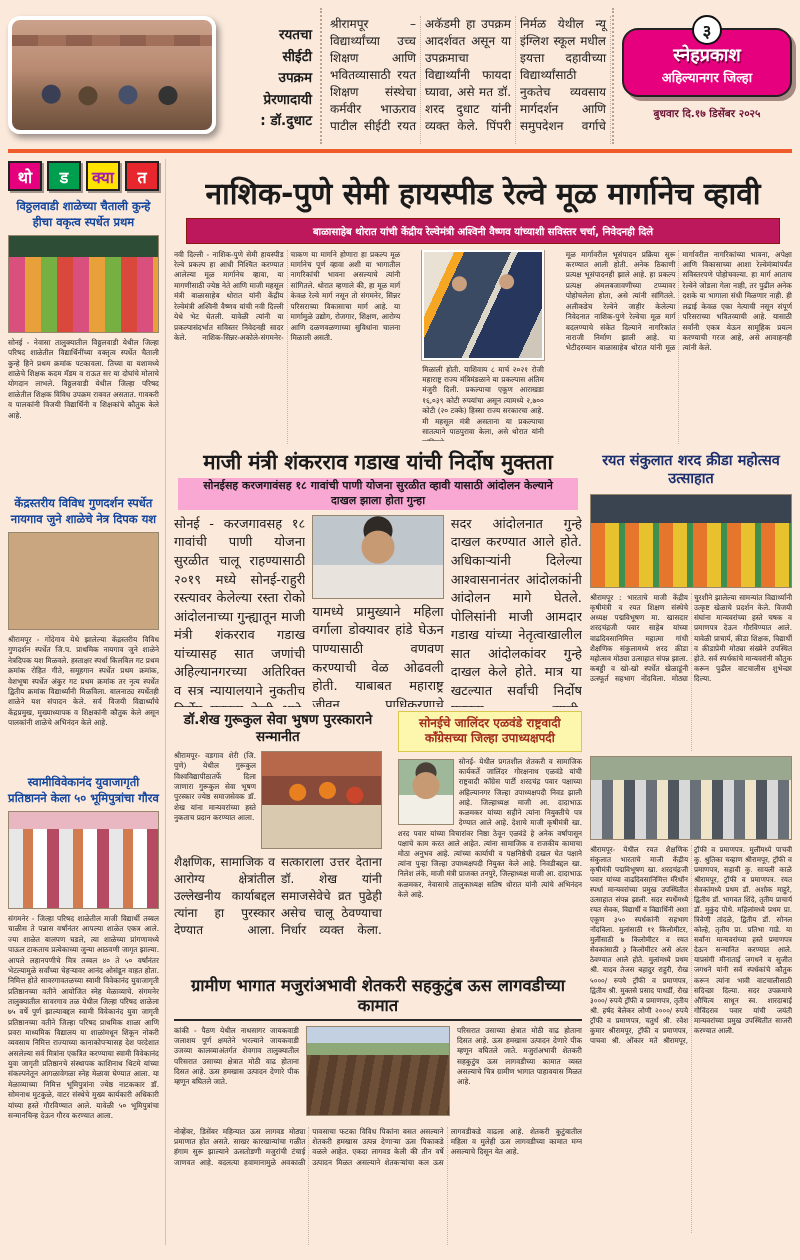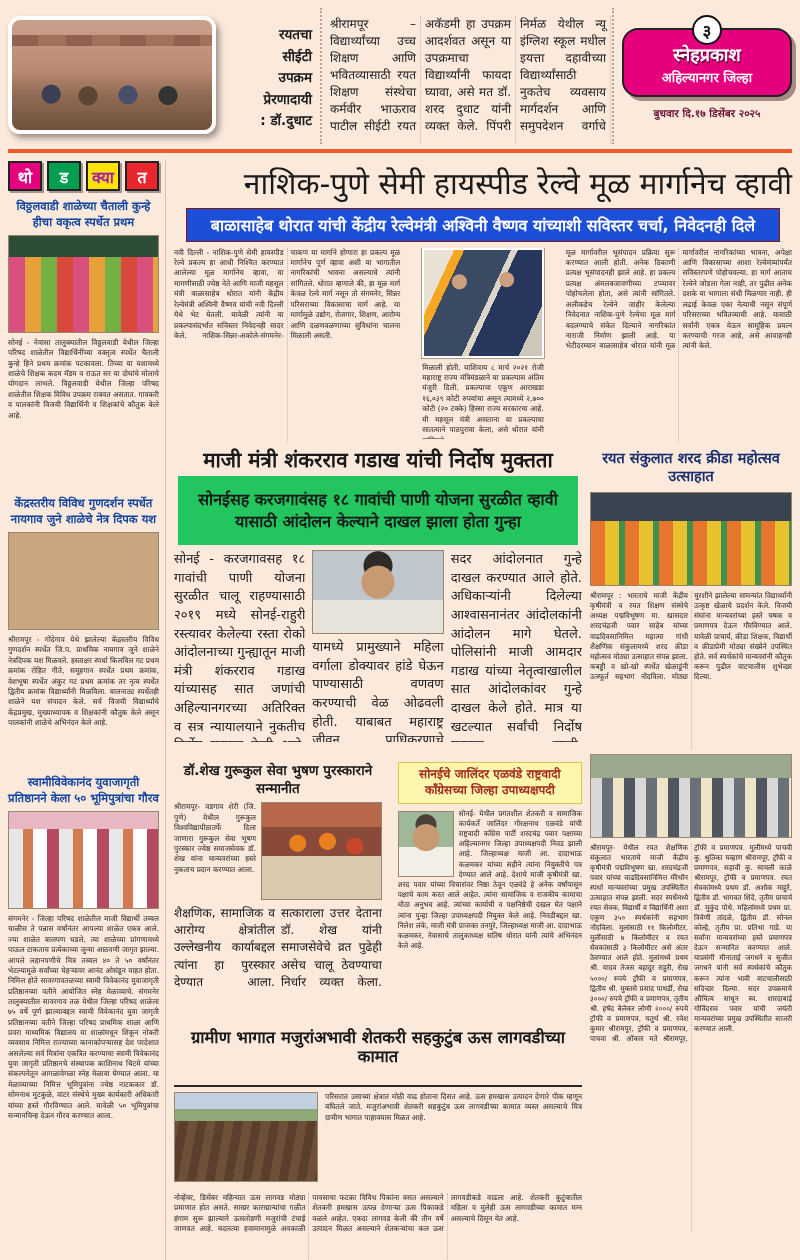--- a/index.html
+++ b/index.html
@@ -49,55 +49,55 @@
     linear-gradient(180deg,#cfd8c8 0 35%,transparent 35%),
     repeating-linear-gradient(90deg,#e8e2d6 0 12px,#b7c4d6 12px 24px,#c98f6a 24px 36px,#e0d2b8 36px 48px),
     linear-gradient(180deg,#caa japanese 0,#b08a66 100%);background-color:#c9a67f;}
   .ph-felicit{background:
     linear-gradient(180deg,#e8b7c2 0 18%,transparent 18%),
     repeating-linear-gradient(90deg,#e7e7e7 0 14px,#d27b4e 14px 24px,#fff 24px 38px,#b54a62 38px 50px),
     #d8b79a;}
   .brief-body{font-size:7.3px;text-align:justify;line-height:1.42;margin-top:5px;color:#222;overflow:hidden;}
   .bb-1{height:150px;} .bb-2{height:132px;} .bb-3{height:330px;}
   
-  .lead-h{font-size:30px;font-weight:normal;text-align:right;line-height:1.12;margin-top:8px;}
-  .lead-banner{background:#1d4ed8;color:#fff;font-weight:bold;font-size:16px;text-align:center;
+  .lead-h{font-size:30px;font-weight:bold;text-align:center;line-height:1.12;margin-top:18px;}
+  .lead-banner{background:#be185d;color:#fff;font-weight:bold;font-size:10px;text-align:center;
     padding:5px 12px;margin:7px 12px 6px;border:1px solid #8c1710;}
   .lead-body{display:flex;gap:22px;height:194px;overflow:hidden;}
   .lb-left,.lb-right{width:238px;column-count:2;column-gap:7px;column-rule:1px dotted #c7b5a5;
     font-size:7.3px;line-height:1.43;text-align:justify;}
   .lb-mid{width:128px;}
   .lb-photo{height:110px;border:2px solid #fff;outline:1px solid #a89a88;box-sizing:border-box;background:
     radial-gradient(circle at 30% 30%,#caa07e 0 7px,transparent 8px),
     radial-gradient(circle at 70% 28%,#caa07e 0 7px,transparent 8px),
     linear-gradient(115deg,#e9e2d4 0 18%,#f5a623 18% 24%,#3a4a63 24% 52%,#dcd6c8 52% 56%,#27365c 56% 86%,#cfc8ba 86%);}
   .lb-midtext{font-size:7.3px;line-height:1.43;text-align:justify;margin-top:5px;height:76px;overflow:hidden;}
   
   .mainlower{display:flex;gap:8px;margin-top:7px;}
   .leftstrip{width:408px;}
   .rightstrip{width:202px;}
   
   .gd-h{font-size:20.5px;font-weight:bold;text-align:center;line-height:1.1;}
-  .gd-sub{background:#22c55e;font-weight:bold;font-size:16px;text-align:center;padding:13px 12px;margin:5px 4px;line-height:1.35;}
+  .gd-sub{background:#f9a8d4;font-weight:bold;font-size:11px;text-align:center;padding:1px 12px;margin:5px 4px;line-height:1.35;}
   .gd-body{display:flex;gap:7px;height:192px;overflow:hidden;font-size:13px;line-height:1.43;text-align:justify;}
   .gd-col{flex:1;overflow:hidden;}
   .gd-portrait{height:82px;margin-bottom:4px;border:1px solid #97876f;background:
     radial-gradient(circle at 50% 38%,#c89a74 0 16px,transparent 17px),
     radial-gradient(circle at 50% 18%,#2f2a26 0 14px,transparent 15px),
     linear-gradient(180deg,#bfc7cd 0 60%,#e8e4dd 60%);}
   
   .kr-h{color:#1b2f6e;font-weight:bold;font-size:14.5px;text-align:center;line-height:1.28;}
   .kr-photo{height:92px;margin:6px 0 5px;border:1px solid #97876f;background:
     linear-gradient(180deg,#3a4450 0 30%,transparent 30%),
     repeating-linear-gradient(90deg,#e5762c 0 14px,#e8c22e 14px 28px,#3f8f4f 28px 34px),
     #7a6a54;}
   .kr-body{column-count:2;column-gap:6px;column-rule:1px dotted #c7b5a5;font-size:7.2px;line-height:1.42;
     text-align:justify;height:158px;overflow:hidden;}
   
-  .row3{display:flex;gap:16px;margin-top:20px;}
+  .row3{display:flex;gap:16px;margin-top:4px;}
   .shaikh{width:212px;}
   .sh-h{font-size:13.5px;font-weight:bold;text-align:center;line-height:1.3;}
   .sh-top{display:flex;gap:5px;margin-top:5px;}
   .sh-coltext{width:82px;font-size:7.3px;line-height:1.42;text-align:justify;height:96px;overflow:hidden;}
   .sh-photo{flex:1;height:96px;border:1px solid #97876f;background:
     radial-gradient(circle at 30% 42%,#e8801f 0 8px,transparent 9px),
     radial-gradient(circle at 55% 40%,#e8801f 0 8px,transparent 9px),
     radial-gradient(circle at 78% 45%,#c9452c 0 8px,transparent 9px),
     linear-gradient(180deg,#b8684a 0 25%,#8a4a3a 25% 55%,#d9c9ae 55%);}
   .sh-bottom{margin-top:5px;column-count:2;column-gap:6px;font-size:12px;line-height:1.42;text-align:justify;
@@ -113,21 +113,21 @@
   
   .mr-h{color:#17418e;font-weight:bold;font-size:11.5px;text-align:center;line-height:1.32;margin-top:6px;}
   .mr-photo{height:82px;margin:5px 0;border:1px solid #97876f;background:
     linear-gradient(180deg,#9aa88f 0 28%,transparent 28%),
     repeating-linear-gradient(90deg,#d8d8d8 0 11px,#6a7078 11px 22px,#efe3c8 22px 33px,#50565e 33px 44px),
     #b0a894;}
   .mr-body{column-count:2;column-gap:6px;column-rule:1px dotted #c7b5a5;font-size:7.1px;line-height:1.42;
     text-align:justify;height:388px;overflow:hidden;}
   
   .farm{margin-top:9px;}
-  .fm-h{font-size:16.5px;font-weight:bold;text-align:center;border-bottom:2px solid #2a2a2a;padding-bottom:18px;margin-bottom:5px;line-height:1.2;}
+  .fm-h{font-size:16.5px;font-weight:bold;text-align:center;border-bottom:2px solid #2a2a2a;padding-bottom:3px;margin-bottom:5px;line-height:1.2;}
   .fm-top{display:flex;gap:7px;}
   .fm-coltext{flex:1;font-size:7.3px;line-height:1.42;text-align:justify;height:96px;overflow:hidden;}
   .fm-photo{width:142px;height:88px;border:1px solid #97876f;background:
     linear-gradient(180deg,#c3d0e2 0 18%,#8fa878 18% 32%,transparent 32%),
     repeating-linear-gradient(100deg,#6e4f38 0 9px,#5a3f2c 9px 18px);}
   .fm-bottom{margin-top:5px;column-count:3;column-gap:7px;column-rule:1px dotted #c7b5a5;
     font-size:7.3px;line-height:1.42;text-align:justify;height:118px;overflow:hidden;}
 </style>
 </head>
 <body>
@@ -231,20 +231,21 @@
               <div class="el-body">
                 <div class="el-portrait"></div>
                 <span>सोनई- येथील प्रगतशील शेतकरी व सामाजिक कार्यकर्ते जालिंदर गोरक्षनाथ एळवंडे यांची राष्ट्रवादी काँग्रेस पार्टी शरदचंद्र पवार पक्षाच्या अहिल्यानगर जिल्हा उपाध्यक्षपदी निवड झाली आहे. जिल्हाध्यक्ष माजी आ. दादाभाऊ कळमकर यांच्या सहीने त्यांना नियुक्तीचे पत्र देण्यात आले आहे. देशाचे माजी कृषीमंत्री खा. शरद पवार यांच्या विचारांवर निष्ठा ठेवून एळवंडे हे अनेक वर्षांपासून पक्षाचे काम करत आले आहेत. त्यांना सामाजिक व राजकीय कामाचा मोठा अनुभव आहे. त्यांच्या कार्याची व पक्षनिष्ठेची दखल घेत पक्षाने त्यांना पुन्हा जिल्हा उपाध्यक्षपदी नियुक्त केले आहे. निवडीबद्दल खा. निलेश लंके, माजी मंत्री प्राजक्त तनपुरे, जिल्हाध्यक्ष माजी आ. दादाभाऊ कळमकर, नेवासाचे तालुकाध्यक्ष सतिष थोरात यांनी त्यांचे अभिनंदन केले आहे.</span>
               </div>
             </div>
           </div>
 
           <div class="farm">
             <div class="fm-h">ग्रामीण भागात मजुरांअभावी शेतकरी सहकुटुंब ऊस लागवडीच्या कामात</div>
             <div class="fm-top">
+              <div class="fm-coltext">कांकी - पैठण येथील नाथसागर जायकवाडी जलाशय पूर्ण क्षमतेने भरल्याने जायकवाडी उजव्या कालव्याअंतर्गत शेवगाव तालुक्यातील परिसरात उसाच्या क्षेत्रात मोठी वाढ होताना दिसत आहे. ऊस हमखास उत्पादन देणारे पीक म्हणून बघितले जाते.</div>
               <div class="fm-photo"></div>
               <div class="fm-coltext">परिसरात उसाच्या क्षेत्रात मोठी वाढ होताना दिसत आहे. ऊस हमखास उत्पादन देणारे पीक म्हणून बघितले जाते. मजुरांअभावी शेतकरी सहकुटुंब ऊस लागवडीच्या कामात व्यस्त असल्याचे चित्र ग्रामीण भागात पाहावयास मिळत आहे.</div>
             </div>
             <div class="fm-bottom">नोव्हेंबर, डिसेंबर महिन्यात ऊस लागवड मोठ्या प्रमाणात होत असते. साखर कारखान्यांचा गळीत हंगाम सुरू झाल्याने ऊसतोडणी मजुरांची टंचाई जाणवत आहे. बदलत्या हवामानामुळे अवकाळी पावसाचा फटका विविध पिकांना बसत असल्याने शेतकरी हमखास उत्पन्न देणाऱ्या ऊस पिकाकडे वळले आहेत. एकदा लागवड केली की तीन वर्षे उत्पादन मिळत असल्याने शेतकऱ्यांचा कल ऊस लागवडीकडे वाढला आहे. शेतकरी कुटुंबातील महिला व मुलेही ऊस लागवडीच्या कामात मग्न असल्याचे दिसून येत आहे.</div>
           </div>
 
         </div>
 
         <div class="rightstrip">
 

